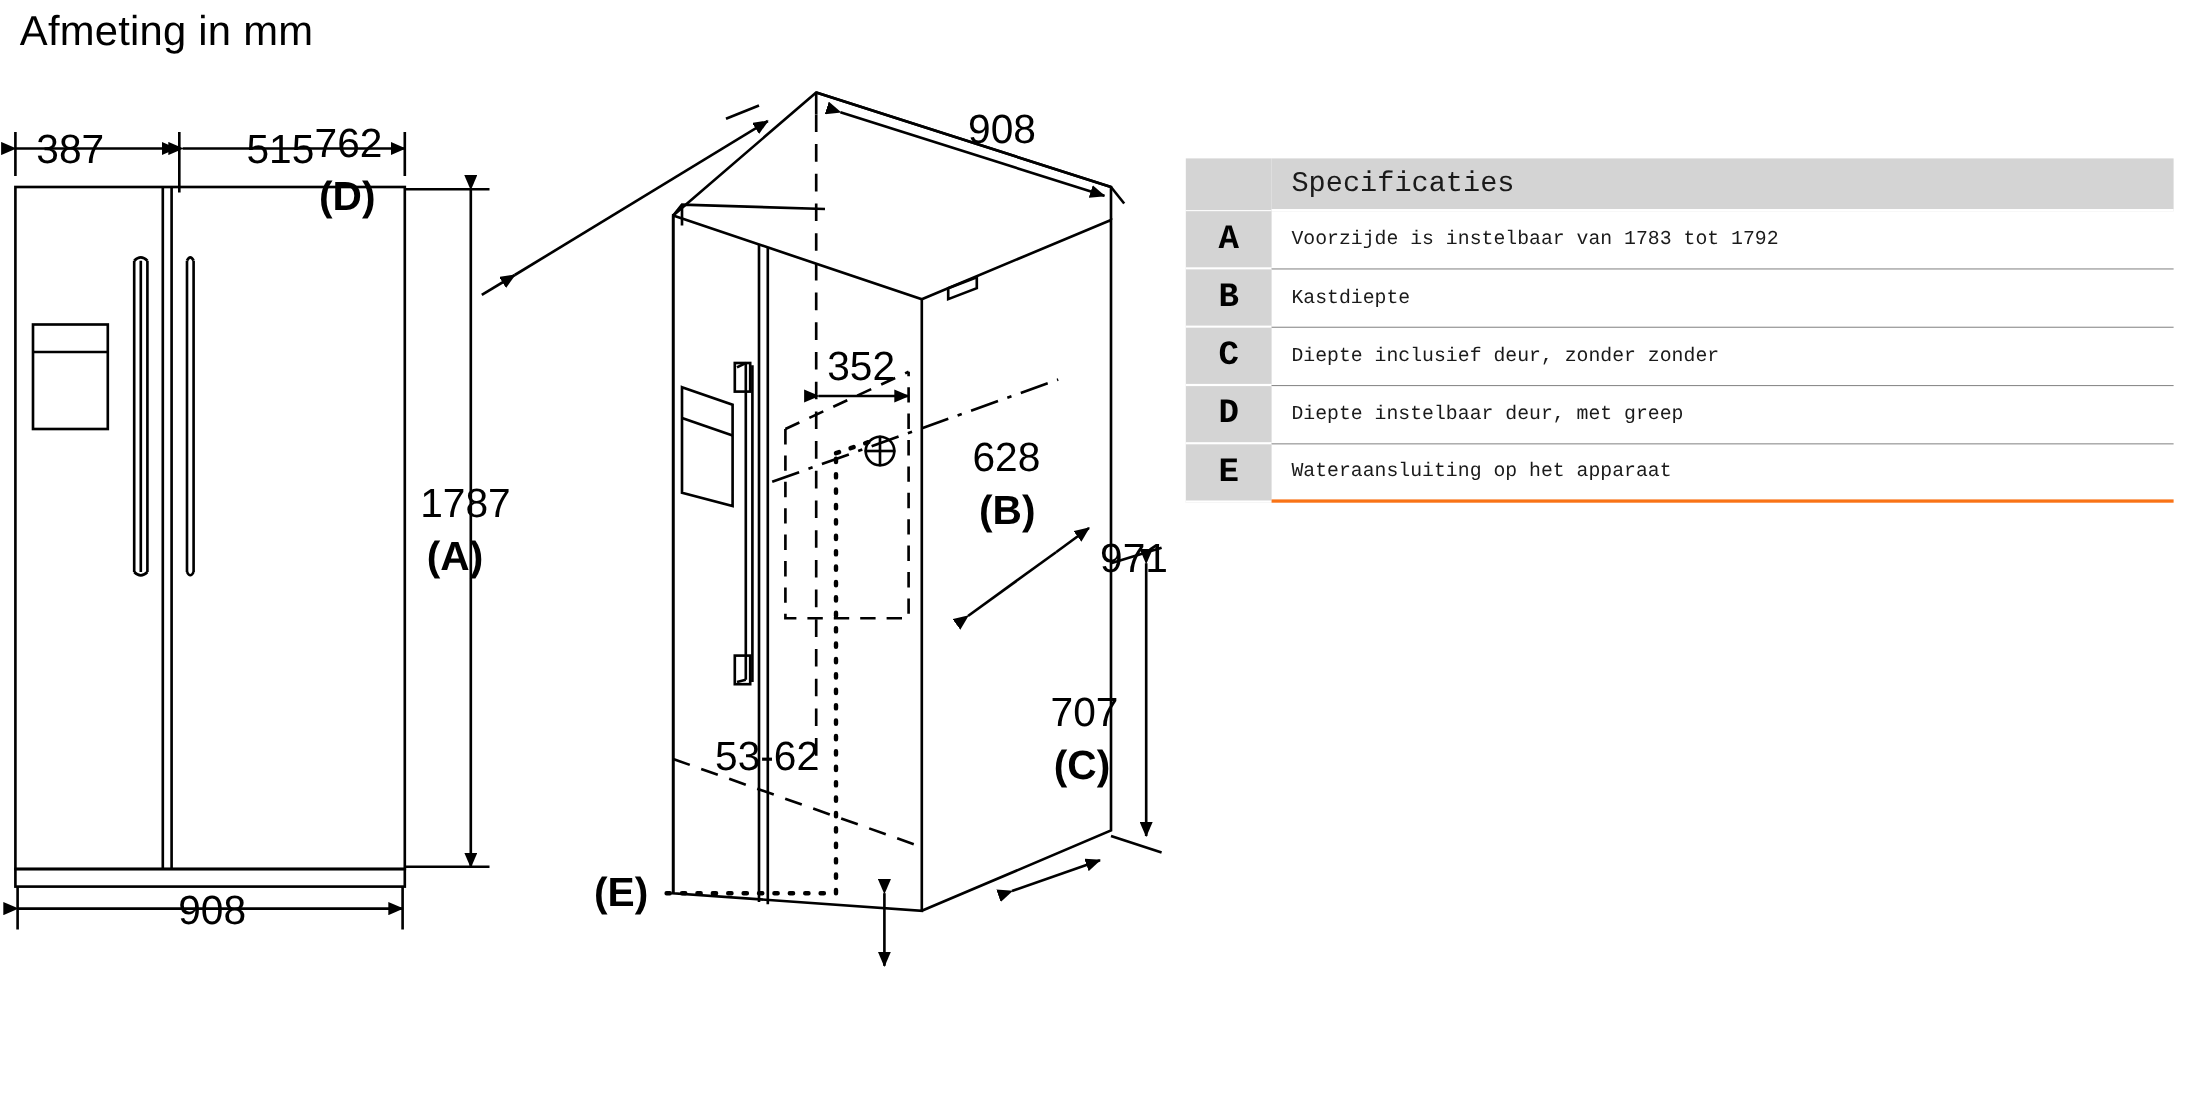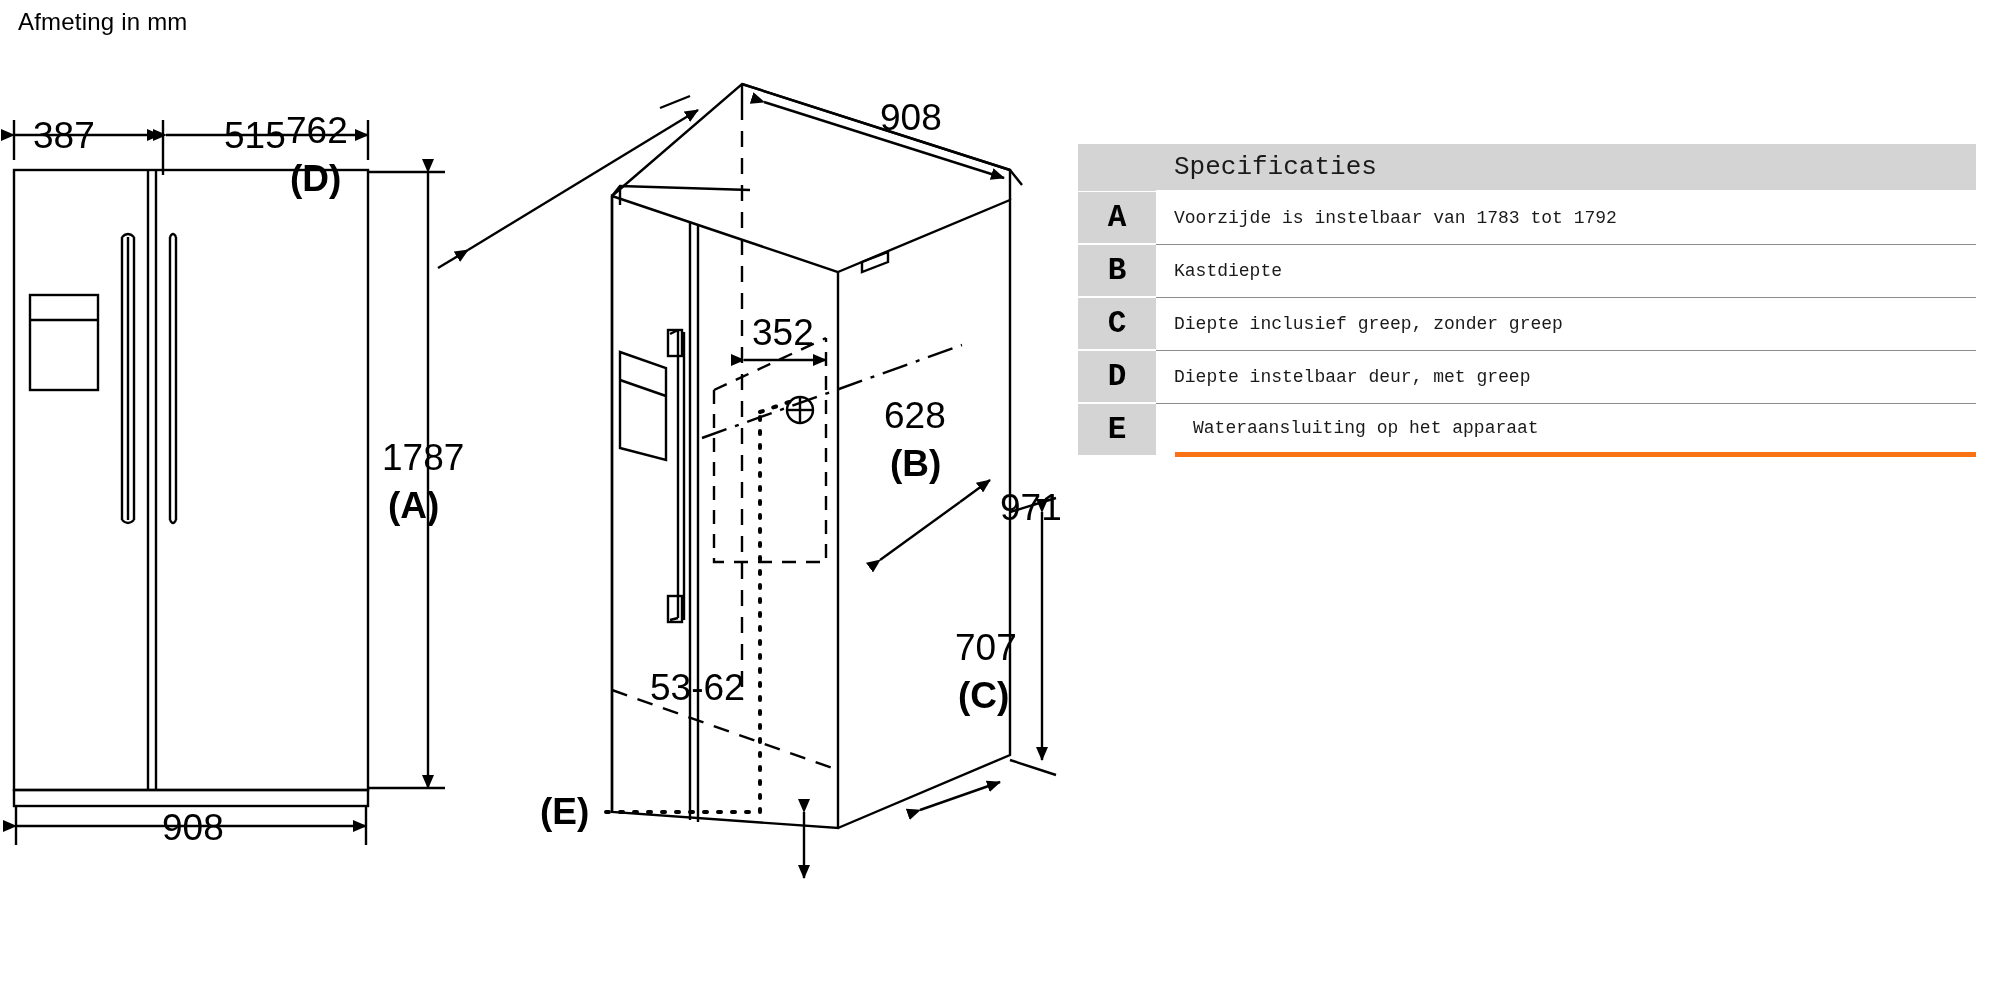--- a/index.html
+++ b/index.html
@@ -13,21 +13,21 @@
     position: relative;
     font-family: "Liberation Sans", sans-serif;
     color: #000000;
     overflow: hidden;
   }
 
   #page-title {
     position: absolute;
     left: 18px;
     top: 8px;
-    font-size: 24px;
+    font-size: 38px;
     letter-spacing: 0.2px;
     color: #000;
   }
 
   
   #drawing {
     position: absolute;
     left: 0;
     top: 0;
     width: 1100px;
@@ -96,22 +96,21 @@
   .spec-row .label-cell {
     flex: 1;
     display: flex;
     align-items: center;
     padding-left: 18px;
     font-size: 18px;
     color: #1a1a1a;
     border-bottom: 1px solid #8c8c8c;
   }
   .spec-row:last-child .label-cell {
-    border-bottom: 5px solid #f97316;
-    margin-left: 19px;
+    border-bottom: 3px solid #f97316;
   }
 </style>
 </head>
 <body>
 
 <div id="page-title">Afmeting in mm</div>
 
 <div id="drawing">
 <svg width="1100" height="1000" viewBox="0 0 1100 1000">
   <defs>
@@ -290,21 +289,21 @@
   <div class="spec-row">
     <div class="key-cell">A</div>
     <div class="label-cell">Voorzijde is instelbaar van 1783 tot 1792</div>
   </div>
   <div class="spec-row">
     <div class="key-cell">B</div>
     <div class="label-cell">Kastdiepte</div>
   </div>
   <div class="spec-row">
     <div class="key-cell">C</div>
-    <div class="label-cell">Diepte inclusief greep, zonder greep</div>
+    <div class="label-cell">Diepte inclusief deur, zonder zonder</div>
   </div>
   <div class="spec-row">
     <div class="key-cell">D</div>
     <div class="label-cell">Diepte instelbaar deur, met greep</div>
   </div>
   <div class="spec-row">
     <div class="key-cell">E</div>
     <div class="label-cell">Wateraansluiting op het apparaat</div>
   </div>
 </div>

